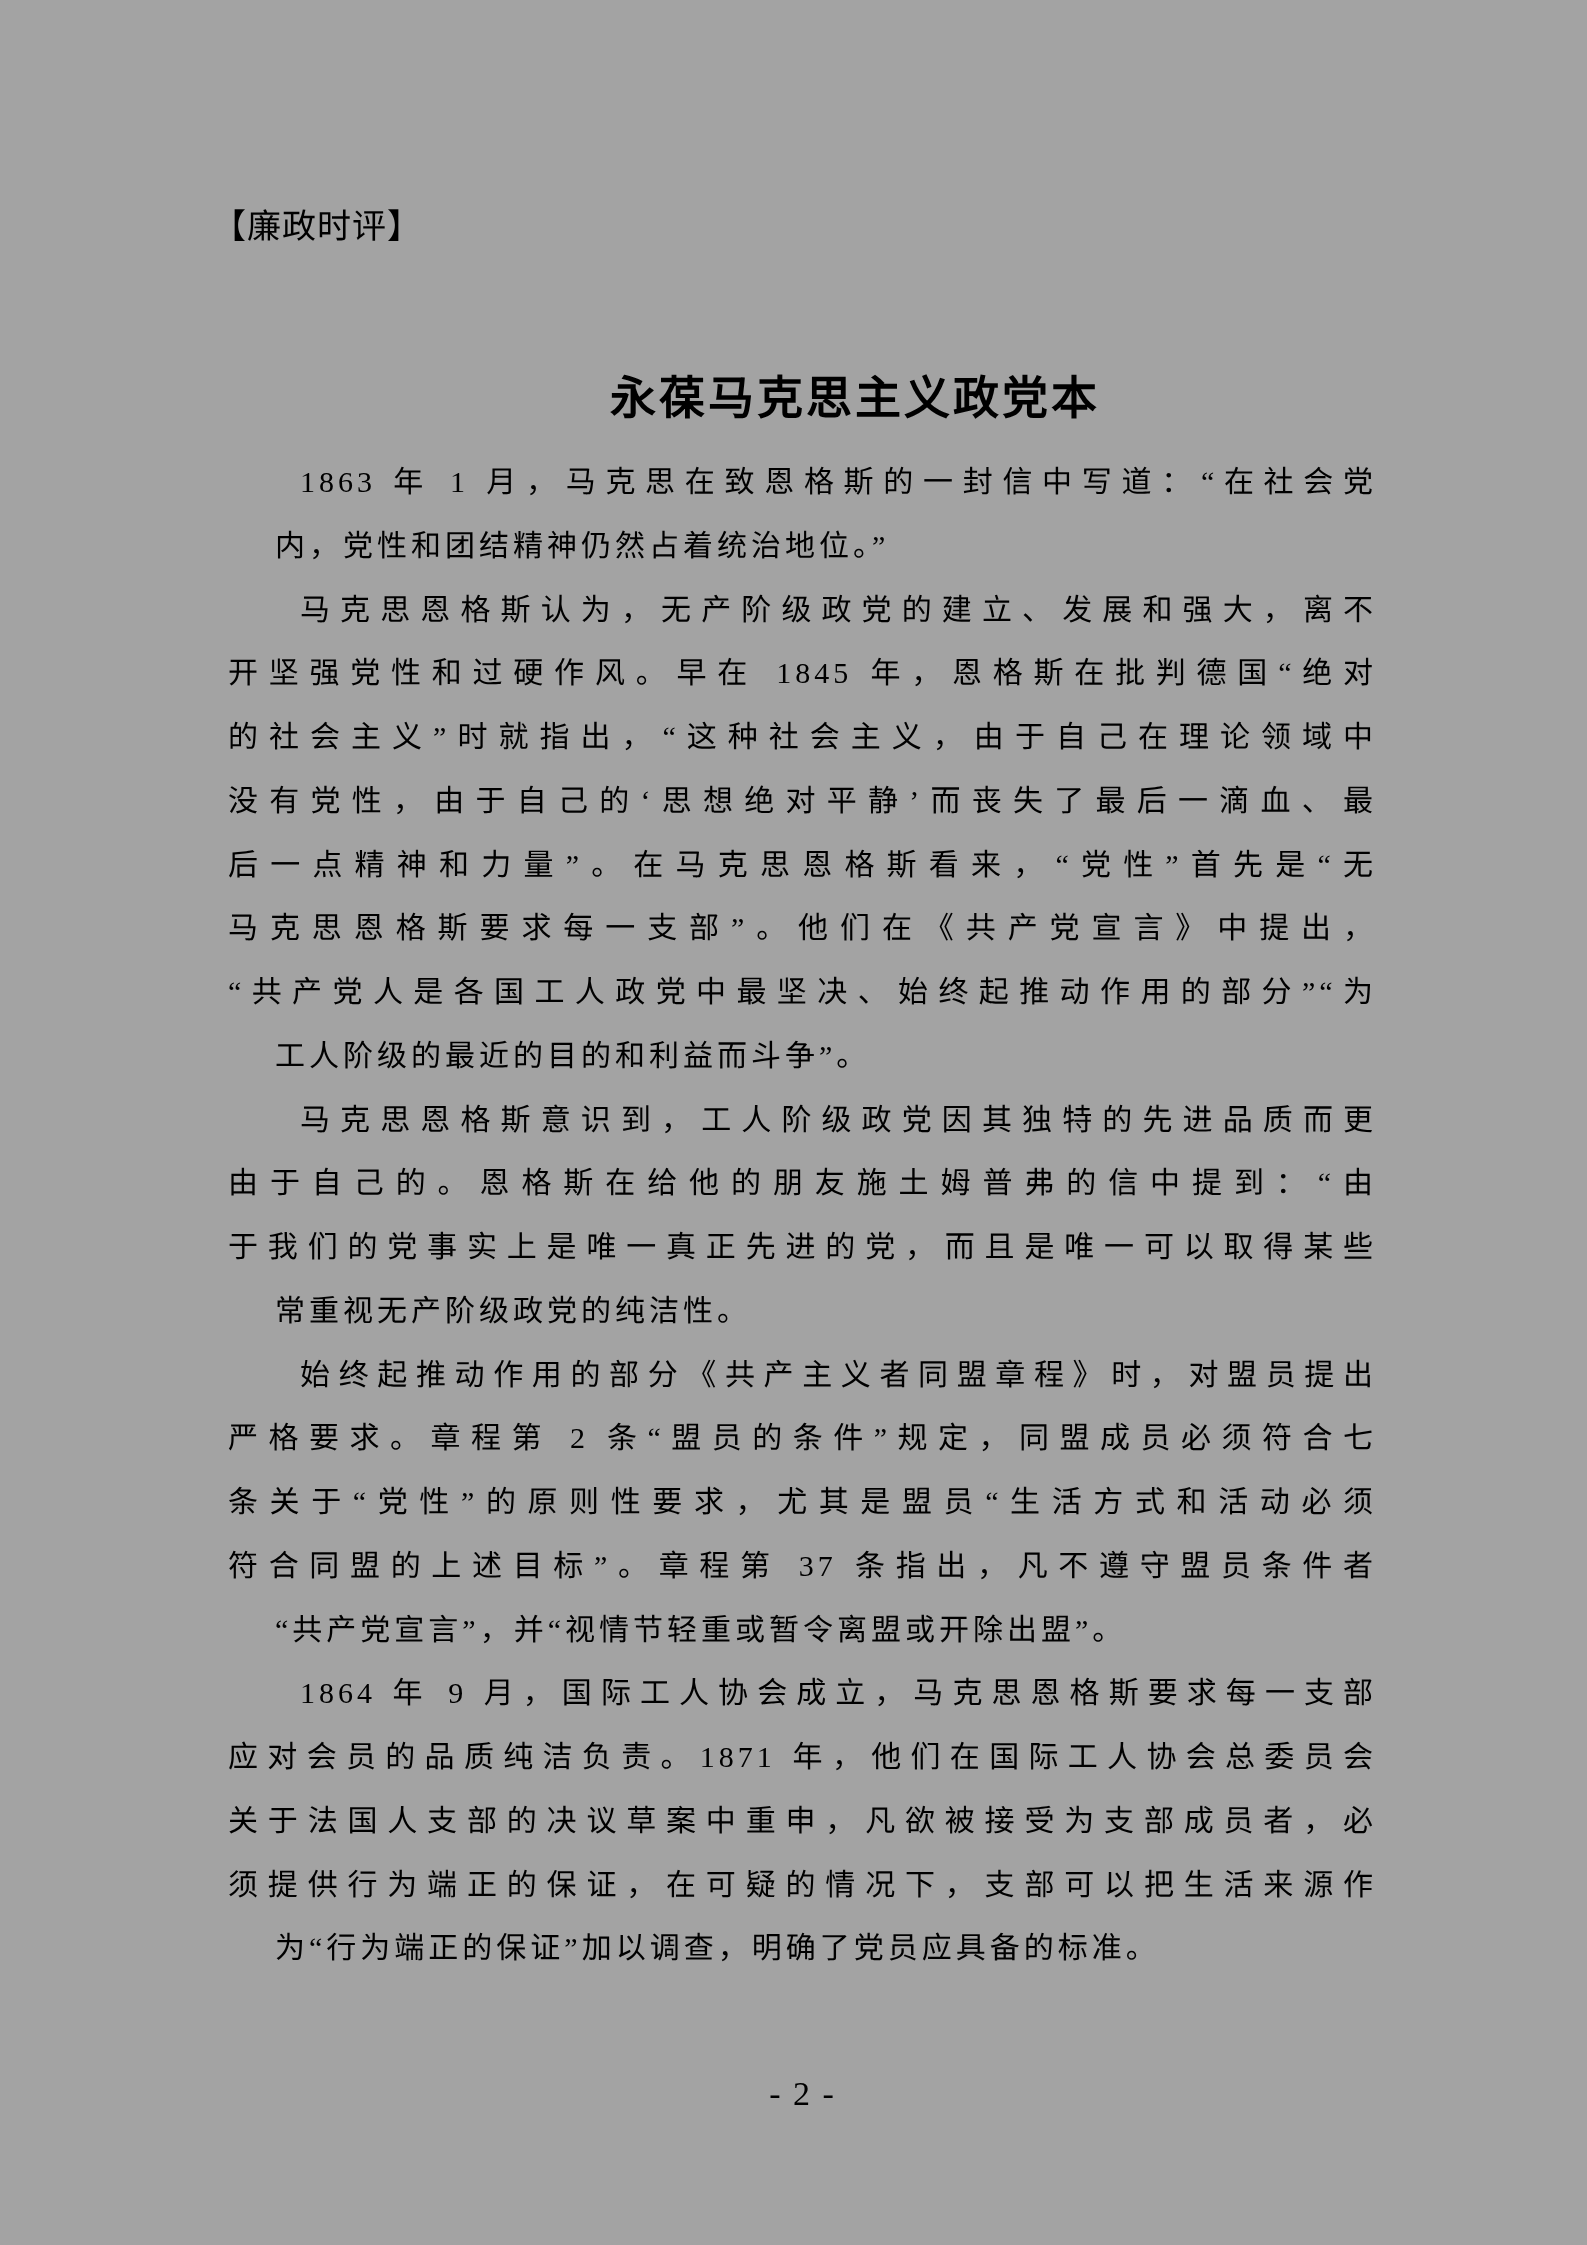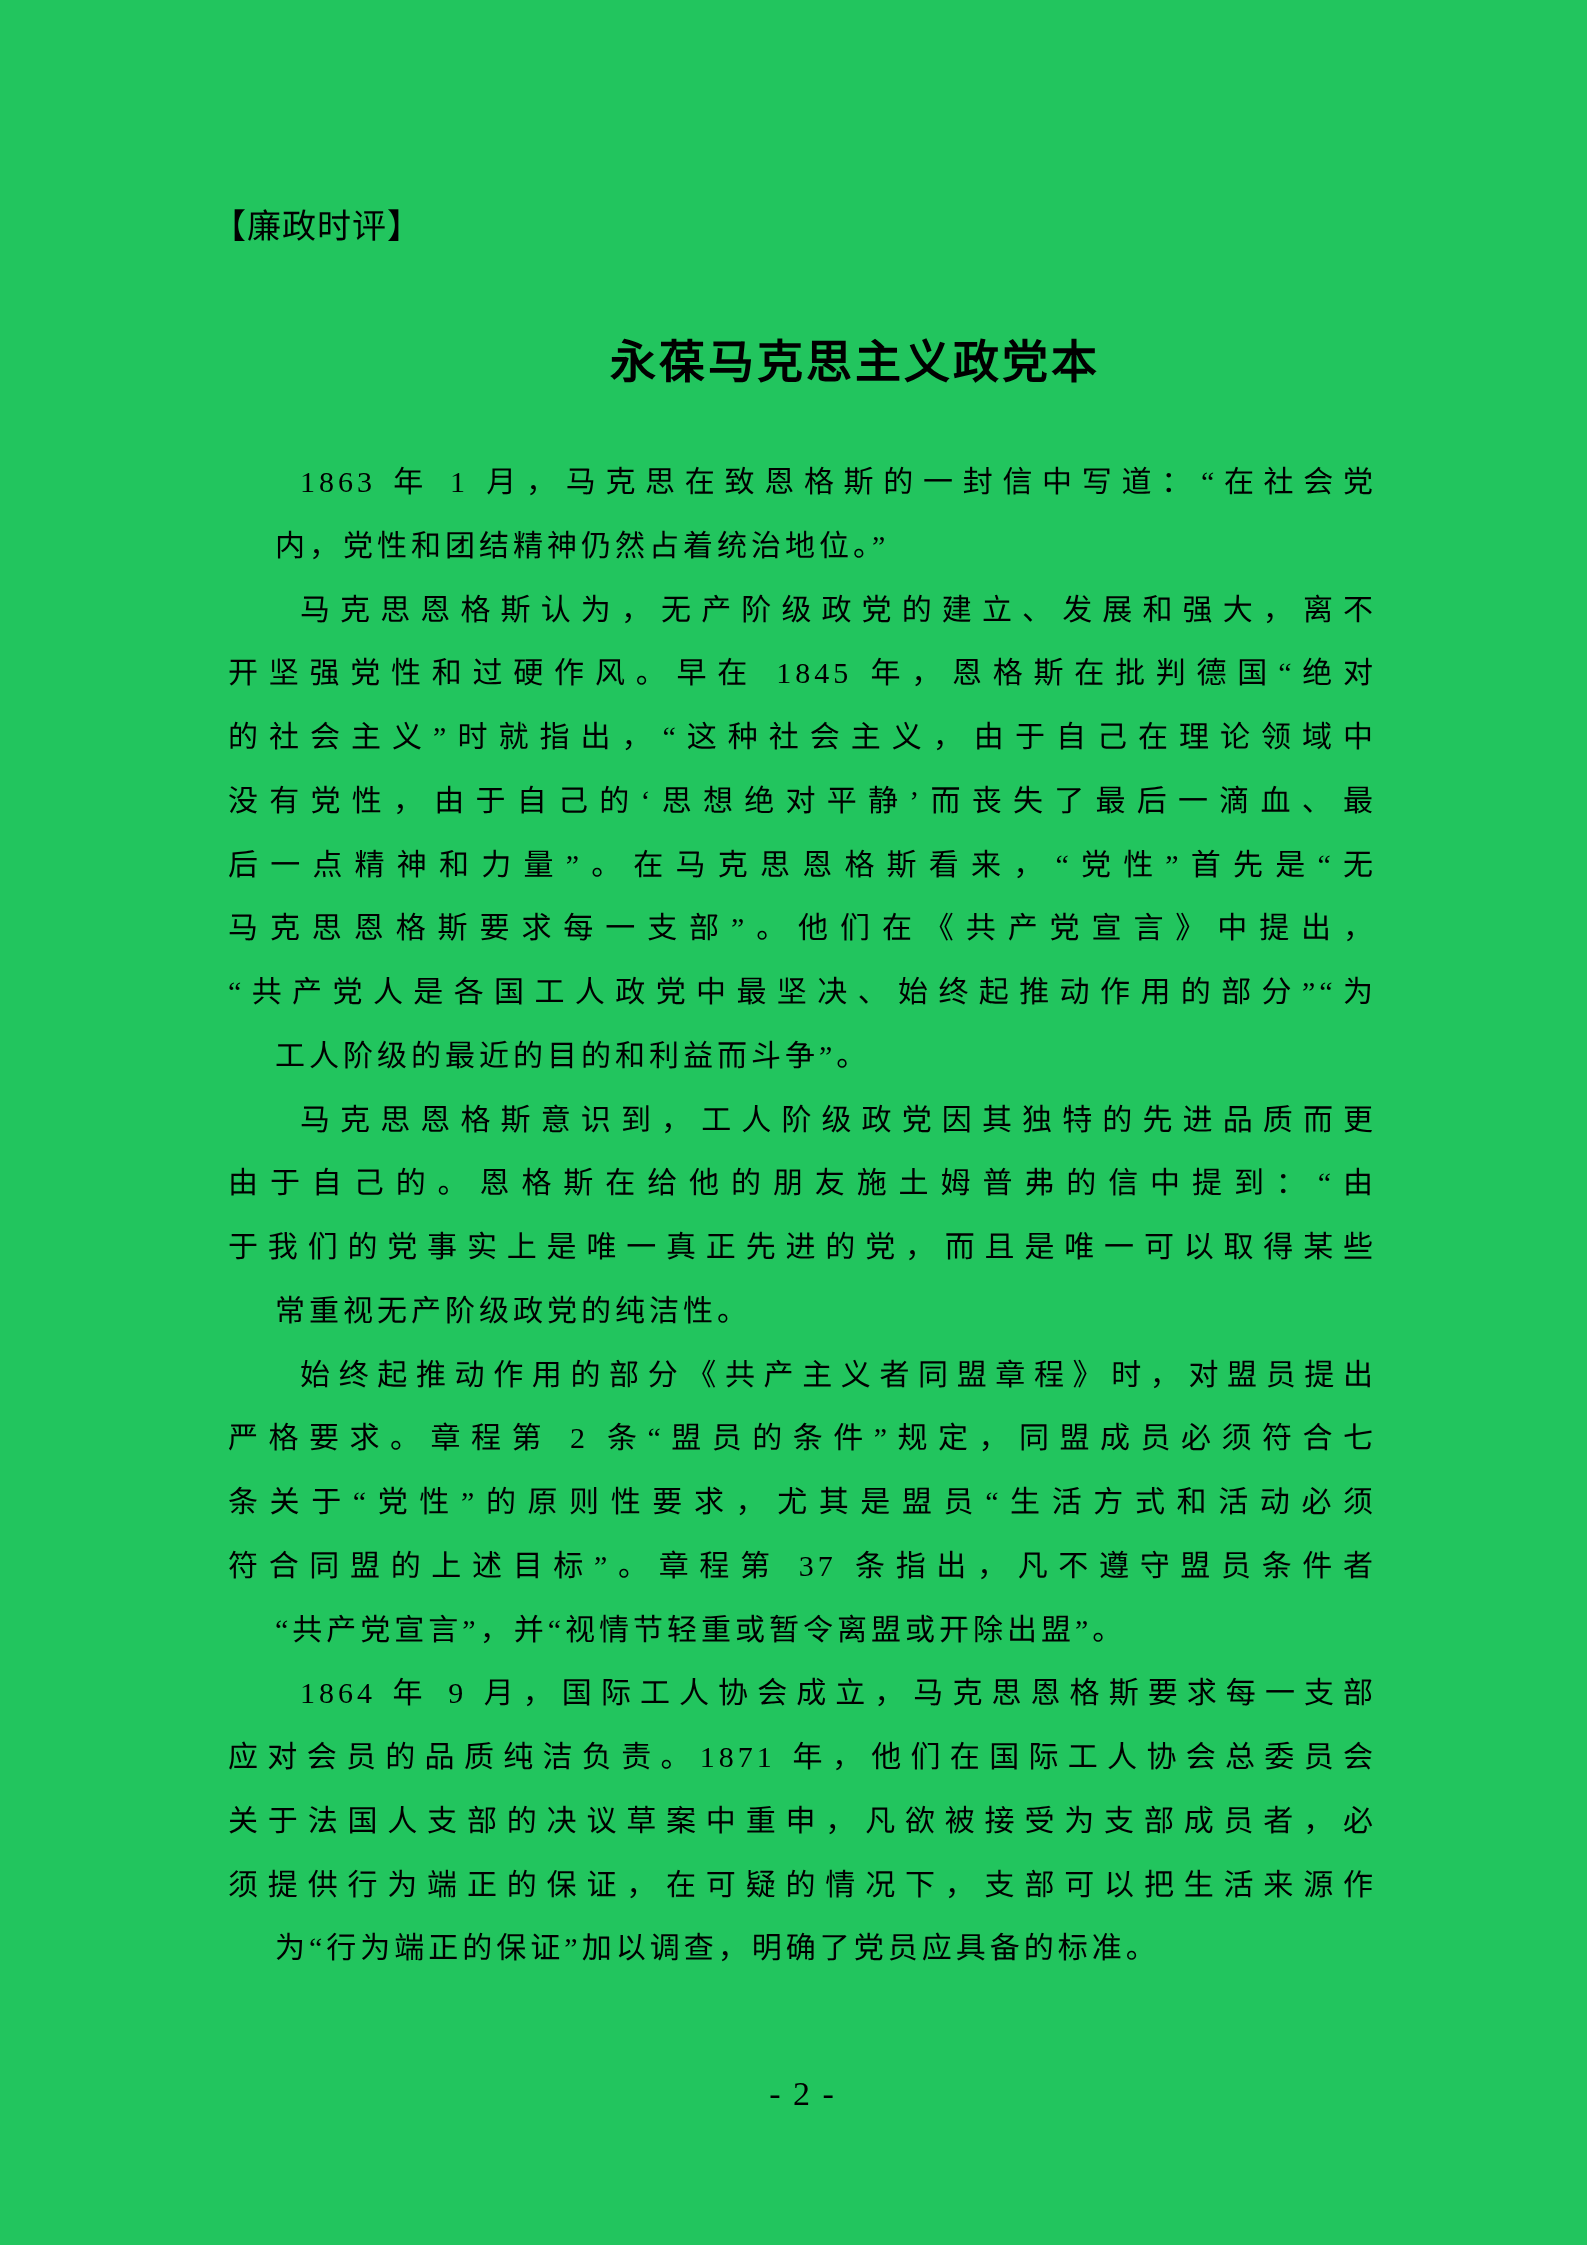--- a/index.html
+++ b/index.html
@@ -4,38 +4,38 @@
 <style>
   html, body {
     margin: 0;
     padding: 0;
     background: #ffffff;
   }
   .page {
     position: relative;
     width: 1587px;
     height: 2245px;
-    background: #22c55e;
+    background: #a3a3a3;
     color: #000000;
     font-family: "Liberation Serif", "DejaVu Serif", serif;
     overflow: hidden;
   }
   .section-label {
     position: absolute;
     left: 212px;
     top: 205px;
     font-size: 34px;
     line-height: 44px;
     letter-spacing: 1px;
     white-space: nowrap;
   }
   .doc-title {
     position: absolute;
     left: 228px;
-    top: 304px;
+    top: 340px;
     width: 1149px;
     padding-left: 105px;
     box-sizing: border-box;
     font-size: 46px;
     line-height: 56px;
     font-weight: bold;
     letter-spacing: 3px;
     text-align: center;
     white-space: nowrap;
   }

